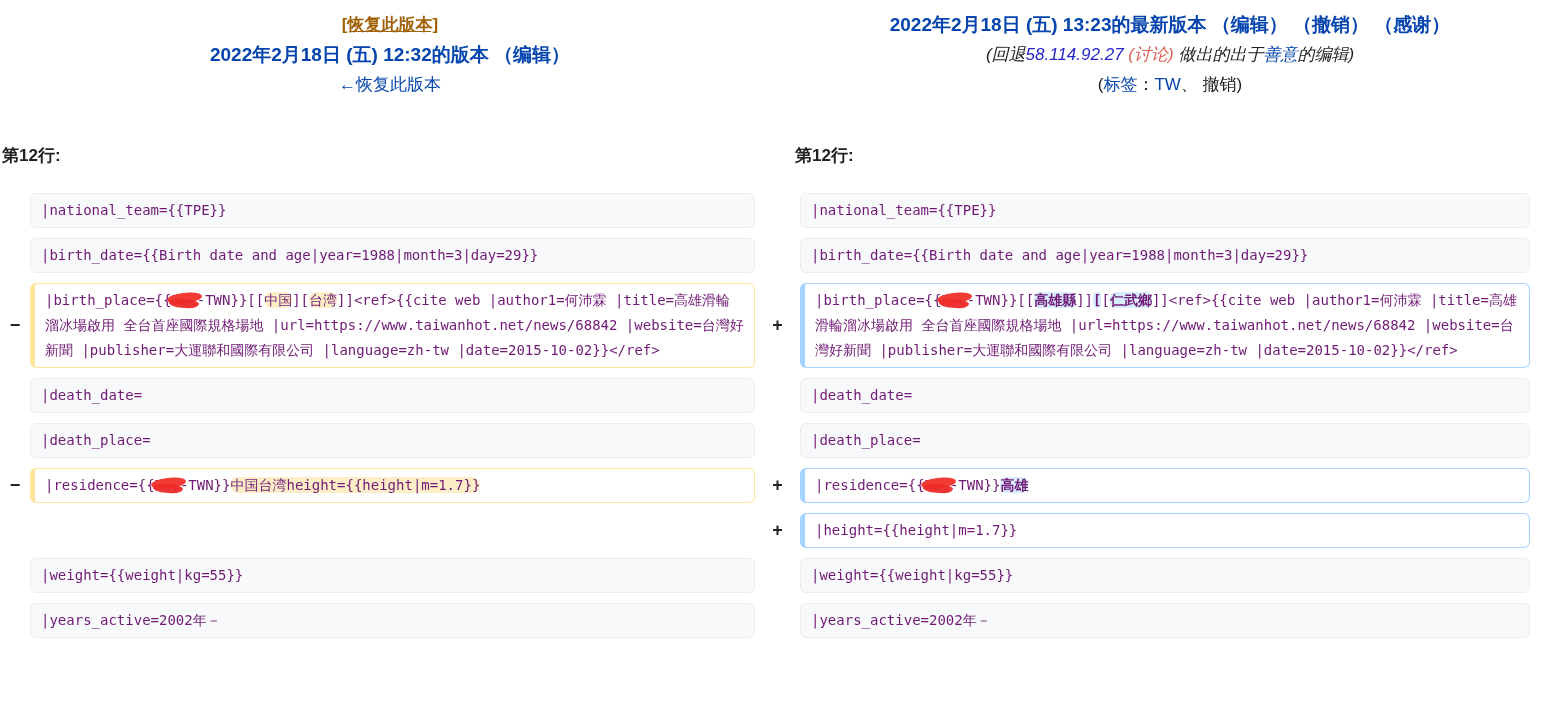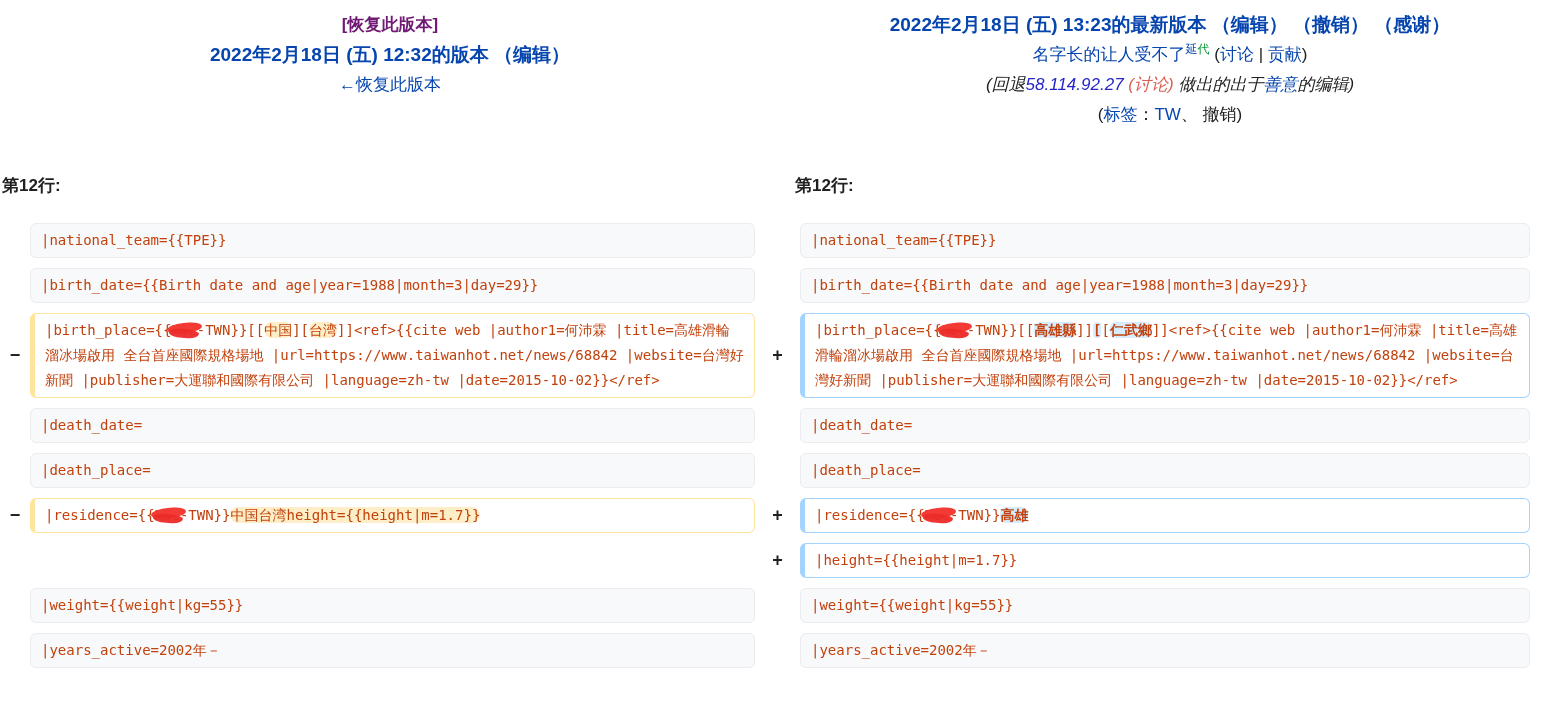--- a/index.html
+++ b/index.html
@@ -12,21 +12,21 @@
   .hline { height: 30px; line-height: 30px; font-size: 17px; white-space: nowrap; }
   .hline.b   { font-weight: bold; }
   .hline.big { font-size: 19px; font-weight: bold; }
   .hline.i   { font-style: italic; }
   sup { font-size: 12px; line-height: 0; }
 
   .c-link   { color: #0645ad; }
   .c-navy   { color: #2525c9; }
   .c-red    { color: #d95f52; }
   .c-gold   { color: #b8770b; font-weight: bold; }
-  .c-brown  { color: #701a75; }
+  .c-brown  { color: #a16207; text-decoration: underline; }
   .c-olive  { color: #75752a; }
   .c-ltblue { color: #6699e0; }
   .c-red2   { color: #e60000; }
   .c-green  { color: #009832; }
   .c-black  { color: #202122; }
 
   
   .section-labels { display: flex; margin-top: 44px; }
   .section-labels .lab { width: 50%; font-size: 17px; font-weight: bold; }
   .section-labels .lab.left  { padding-left: 2px; }
@@ -43,21 +43,21 @@
   .marker {
     display: flex; align-items: center; justify-content: center;
     font-size: 18px; font-weight: bold; color: #202122;
   }
   .code {
     font-family: "DejaVu Sans Mono", monospace;
     font-size: 14px; line-height: 25px;
     padding: 4px 10px;
     border-radius: 6px;
     white-space: pre-wrap; word-break: break-all;
-    color: #c2410c;
+    color: #701a75;
   }
   .context { background: #f8f9fa; border: 1px solid #eaecf0; }
   .deleted { background: #fff; border: 1px solid #ffe49c; border-left: 5px solid #ffe49c; }
   .added   { background: #fff; border: 1px solid #a3d3ff; border-left: 5px solid #a3d3ff; }
   .empty   { background: transparent; }
 
   .hl-del { background: #feeec8; font-weight: normal; border-radius: 8px; }
   .hl-add { background: #d8ecff; font-weight: bold; border-radius: 6px; }
 
   
@@ -79,21 +79,20 @@
 <body>
 
 <div class="headers">
   <div class="hcol">
       <div class="hline b"><span class="c-brown">[恢复此版本]</span></div>
       <div class="hline big"><span class="c-link">2022年2月18日 (五) 12:32的版本</span><span class="c-link"> （编辑）</span></div>
       <div class="hline"><span class="c-link">←恢复此版本</span></div>
     </div>
   <div class="hcol">
       <div class="hline big"><span class="c-link">2022年2月18日 (五) 13:23的最新版本</span><span class="c-link"> （编辑）</span><span class="c-link">  （撤销）</span><span class="c-link">  （感谢）</span></div>
-      <div class="hline"><span class="c-link">名字长的让人受不了</span><sup class="c-link">延</sup><sup class="c-green">代</sup><span class="c-black"> (</span><span class="c-link">讨论</span><span class="c-black"> | </span><span class="c-link">贡献</span><span class="c-black">)</span></div>
       <div class="hline i"><span class="c-black">(回退</span><span class="c-navy">58.114.92.27</span><span class="c-red"> (</span><span class="c-red">讨论</span><span class="c-red">)</span><span class="c-black"> 做出的出于</span><span class="c-link">善意</span><span class="c-black">的编辑)</span></div>
       <div class="hline"><span class="c-black">(</span><span class="c-link">标签</span><span class="c-black">：</span><span class="c-link">TW</span><span class="c-black">、 撤销)</span></div>
     </div>
 </div>
 
 <div class="section-labels">
   <div class="lab left">第12行:</div>
   <div class="lab right">第12行:</div>
 </div>
 

